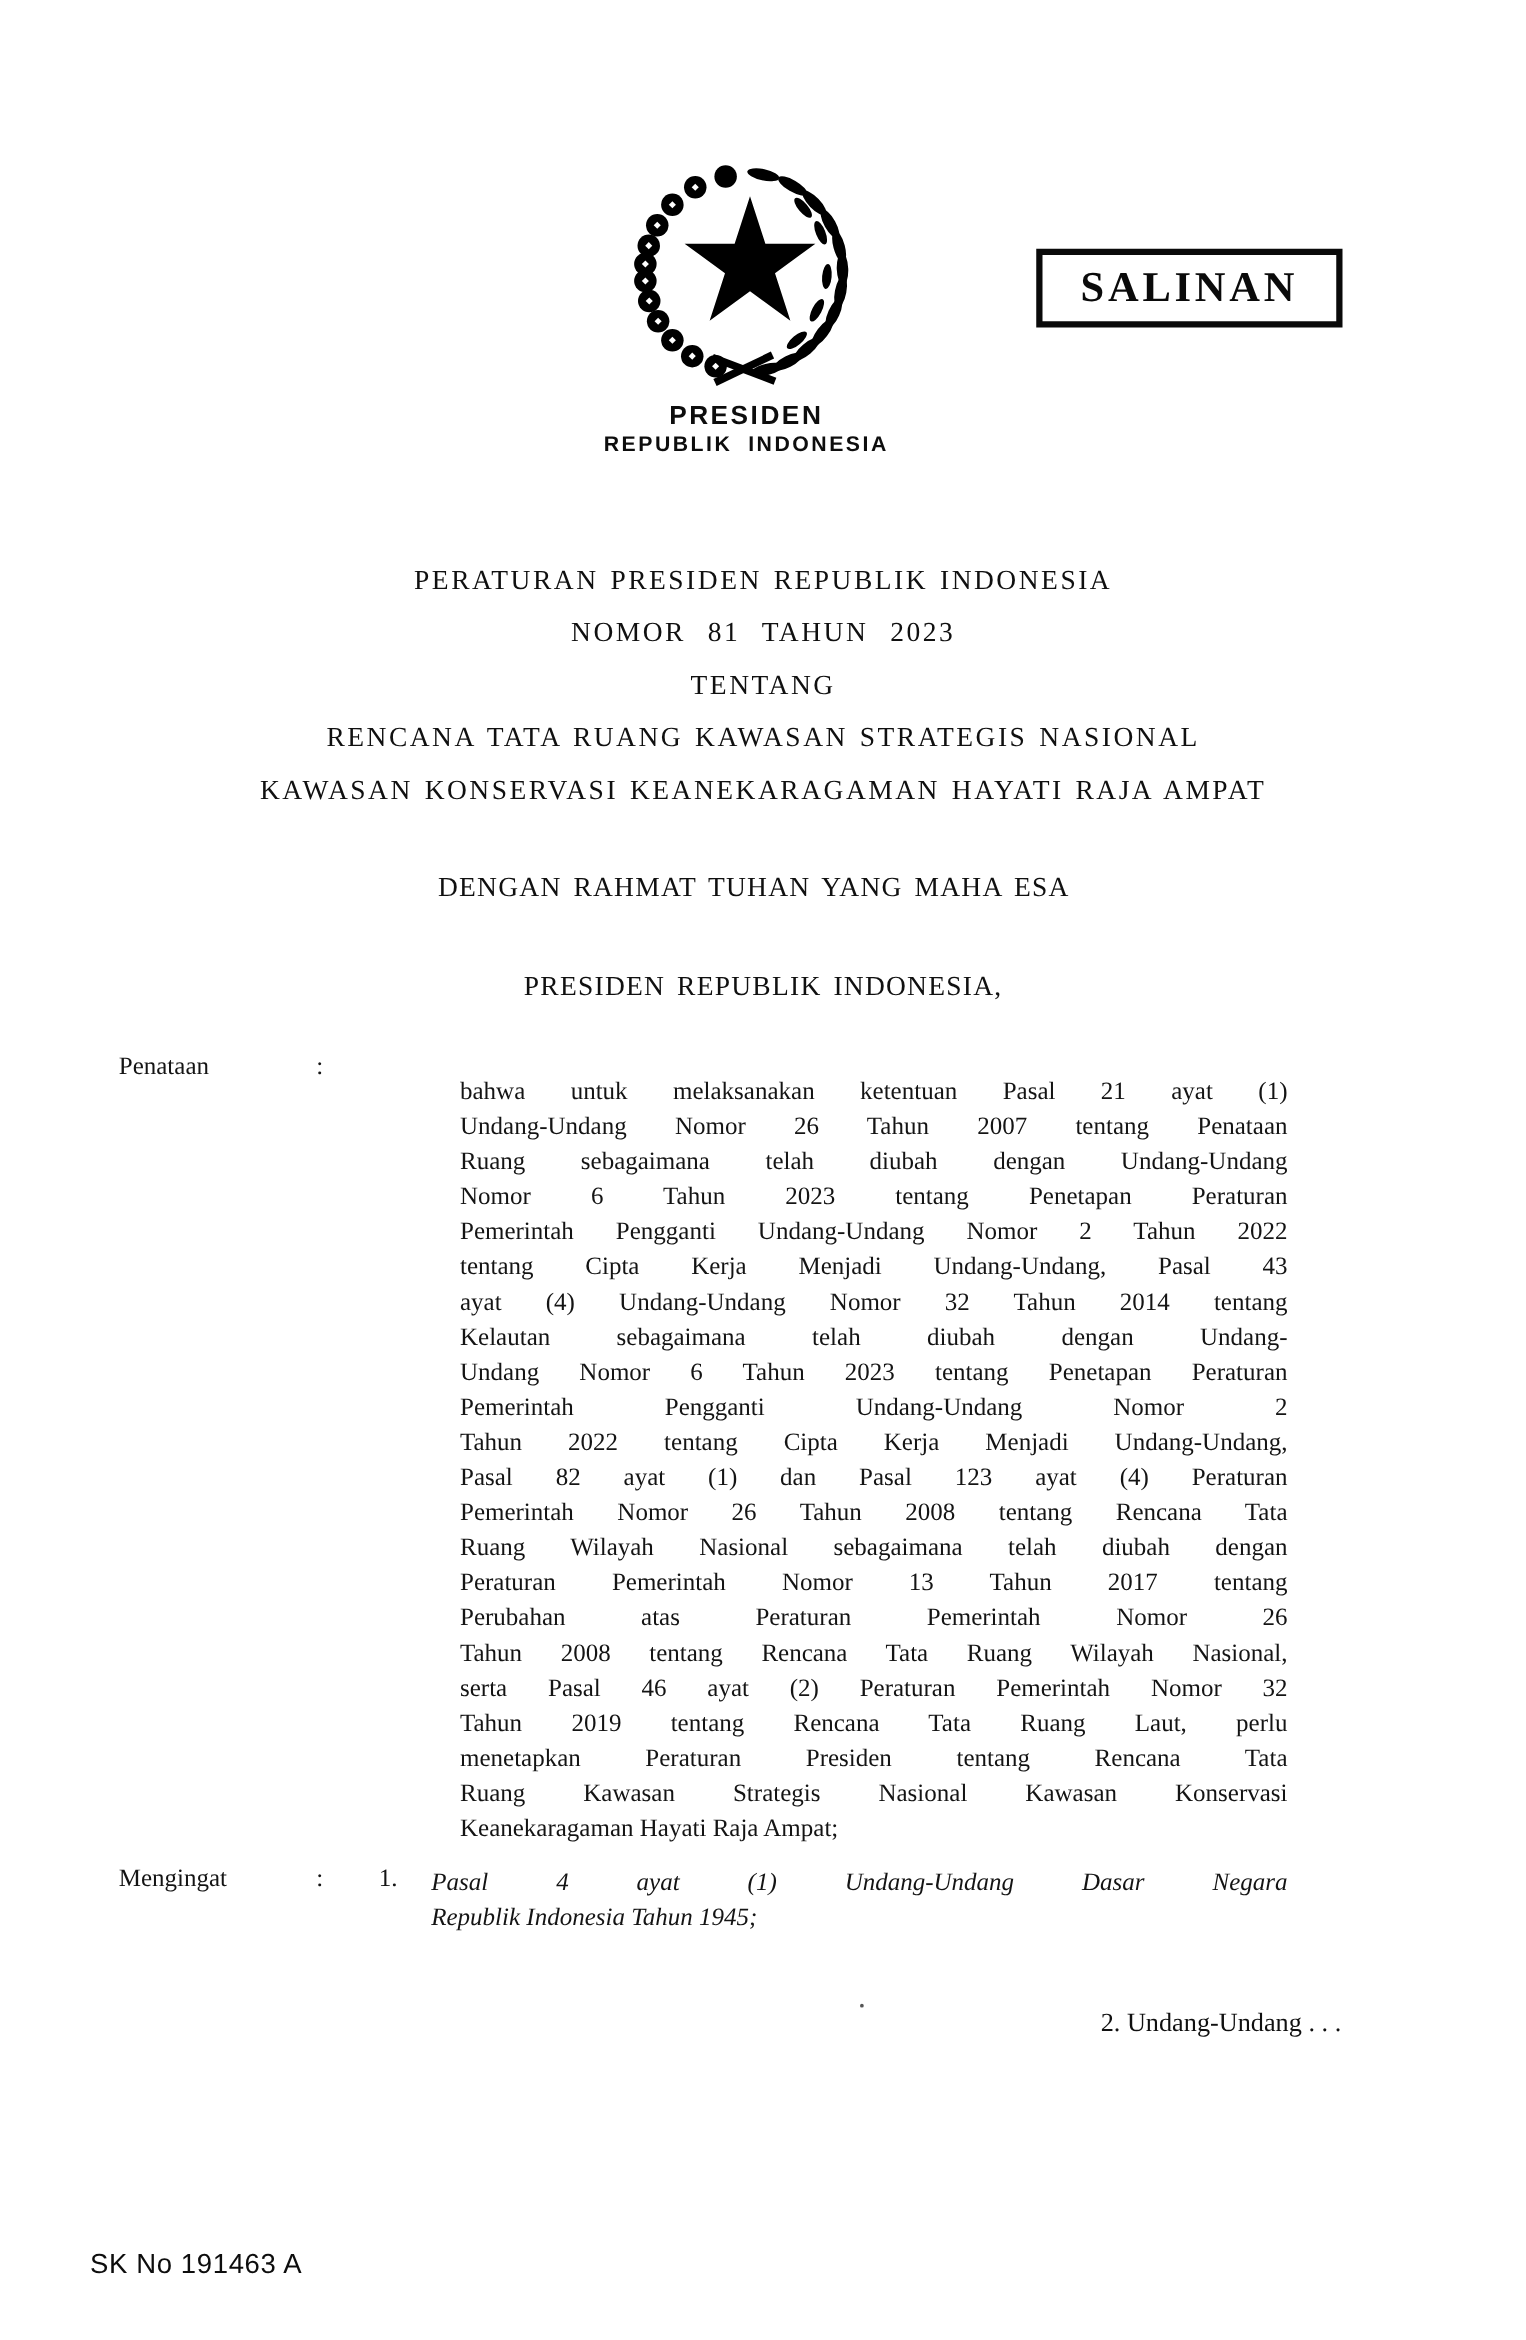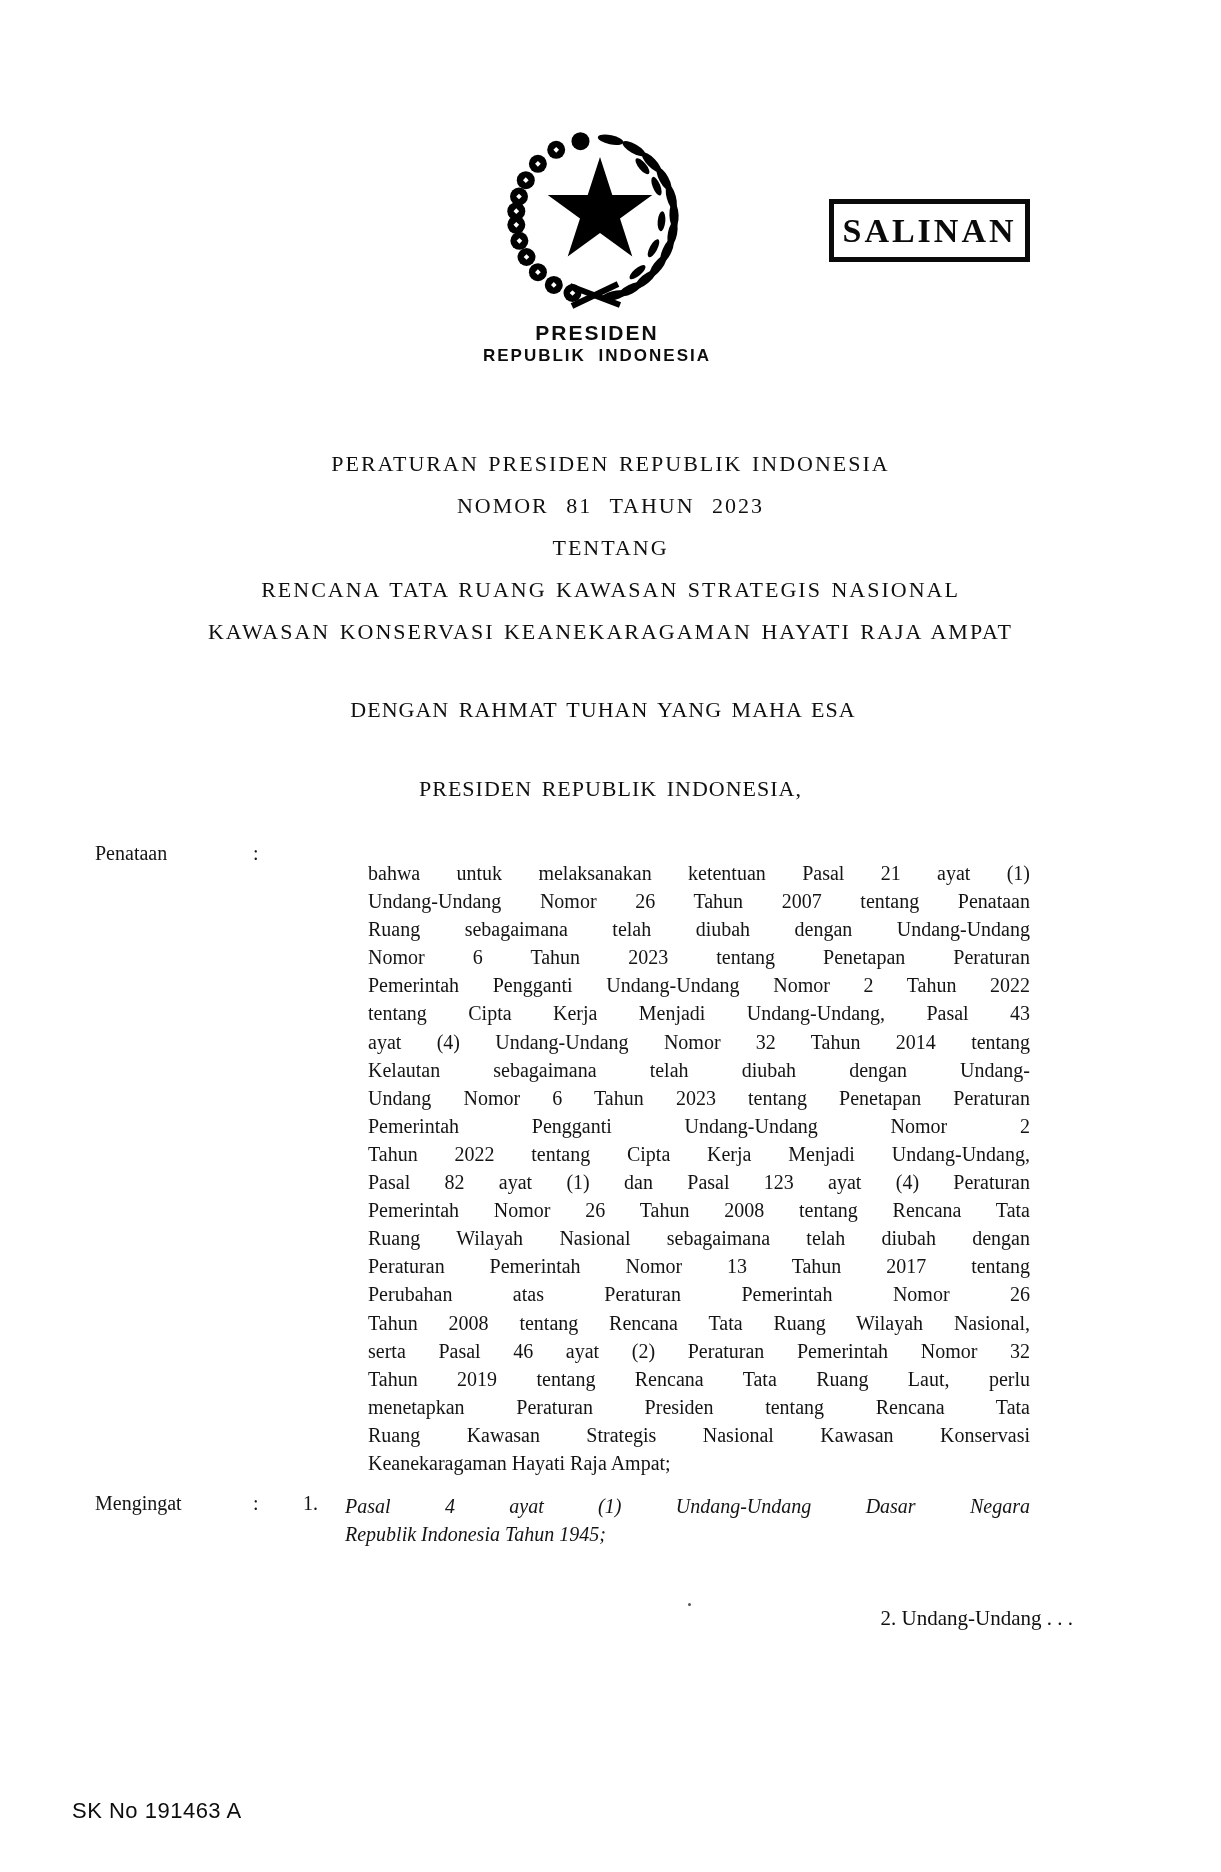--- a/index.html
+++ b/index.html
@@ -12,21 +12,21 @@
   .emblem{position:absolute;left:504px;top:126px;width:180px;height:184px;}
   
   .letterhead{
     position:absolute;left:0;top:321px;width:1194px;text-align:center;
     font-family:"Liberation Sans", sans-serif;font-weight:bold;color:#0d0d0d;
   }
   .letterhead .lh1{font-size:21px;letter-spacing:2px;line-height:23px;text-align:center;}
   .letterhead .lh2{font-size:17px;letter-spacing:2px;line-height:23px;word-spacing:6px;}
   
   .stamp{
-    position:absolute;left:829px;top:199px;width:201px;height:63px;
+    position:absolute;left:829px;top:199px;width:245px;height:63px;
     border:5px solid #0a0a0a;box-sizing:border-box;
     display:flex;align-items:center;justify-content:center;
     font-weight:bold;font-size:34px;letter-spacing:3px;color:#0a0a0a;
   }
   
   .title-block{
     position:absolute;left:0;top:443px;width:1221px;text-align:center;
     font-size:22px;line-height:42px;letter-spacing:2px;word-spacing:2px;color:#101010;
   }
   .title-block .nomor{word-spacing:10px;}

